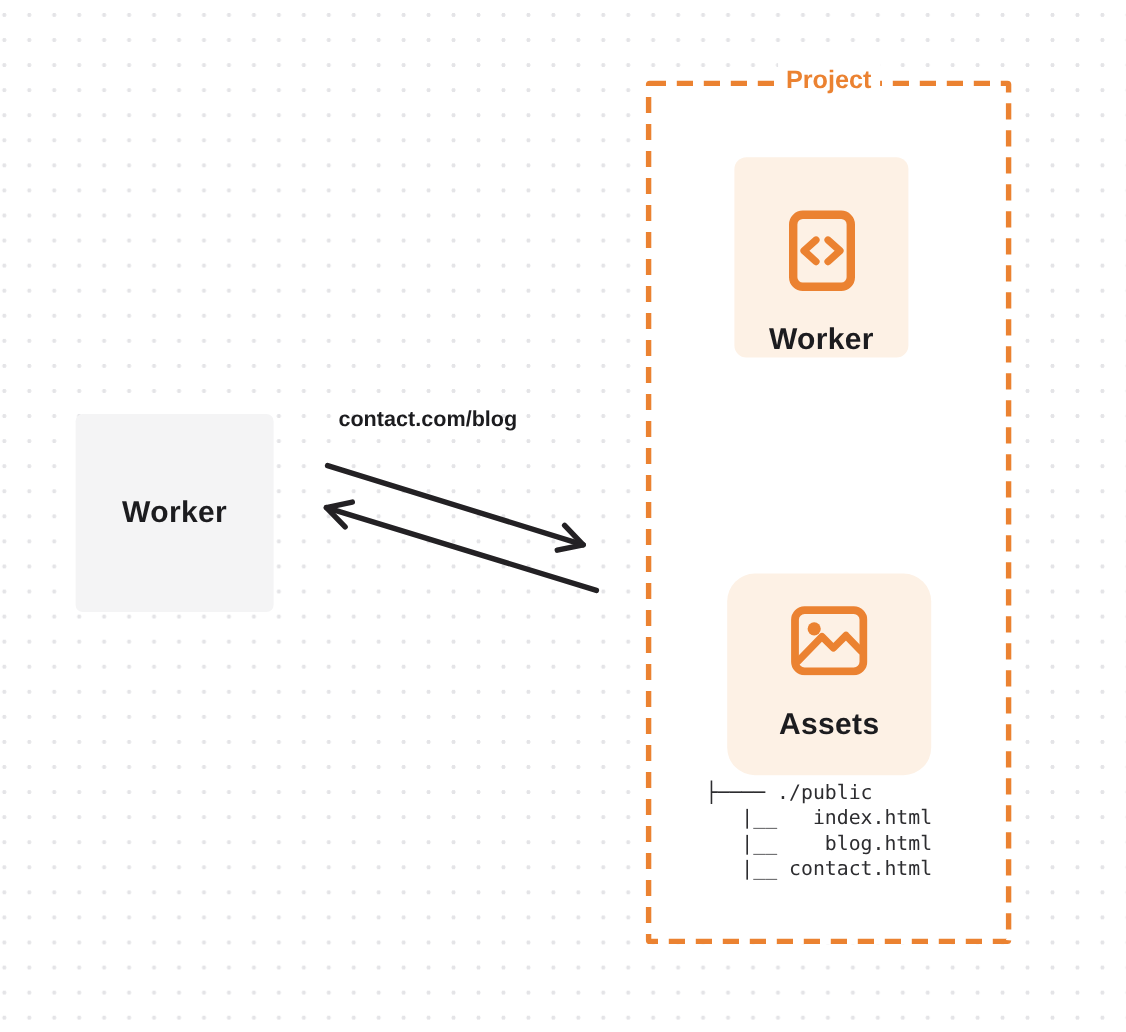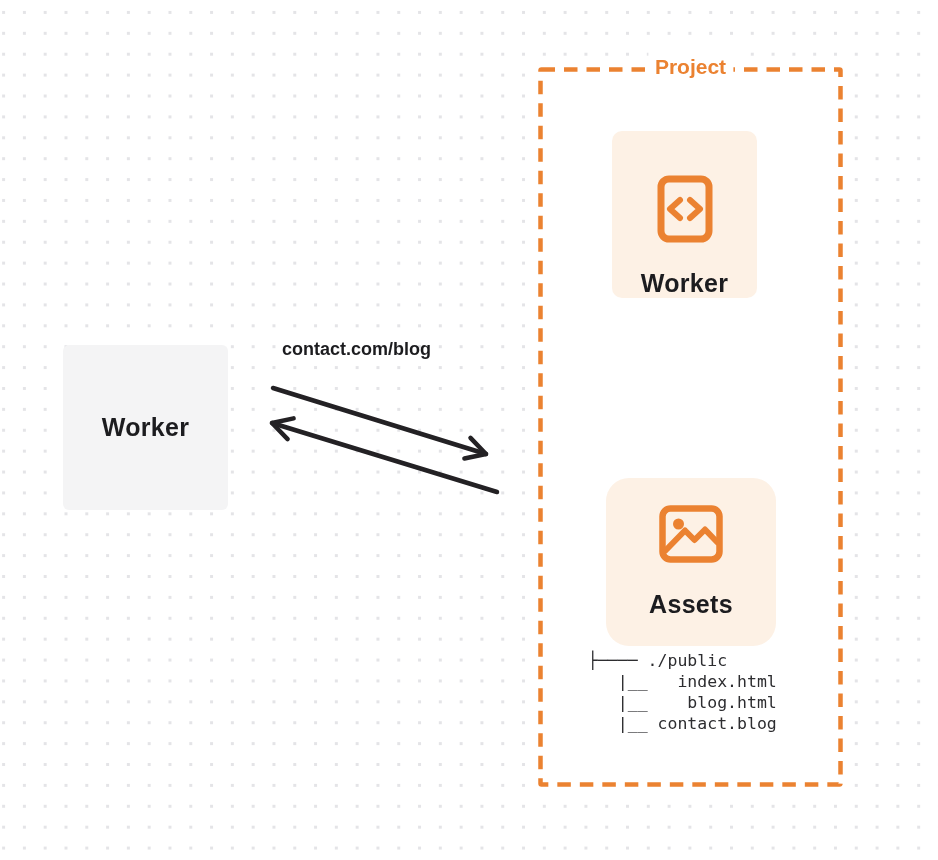--- a/index.html
+++ b/index.html
@@ -143,16 +143,16 @@
         <rect class="icon-stroke" x="3.5" y="3.5" width="57" height="51" rx="8" stroke-width="6.5"></rect>
         <circle class="icon-fill" cx="19.5" cy="19" r="5.5"></circle>
         <path class="icon-stroke" d="M6 46 L26 25.5 L35.5 35 L46 24.5 L58.5 37.5" stroke-width="6"></path>
       </svg>
       <div class="card-label">Assets</div>
     </div>
 
     <pre class="file-tree">├──── ./public
    |__   index.html
    |__    blog.html
-   |__ contact.blog</pre>
+   |__ contact.html</pre>
   </div>
 
 </div>
 
 </body></html>

